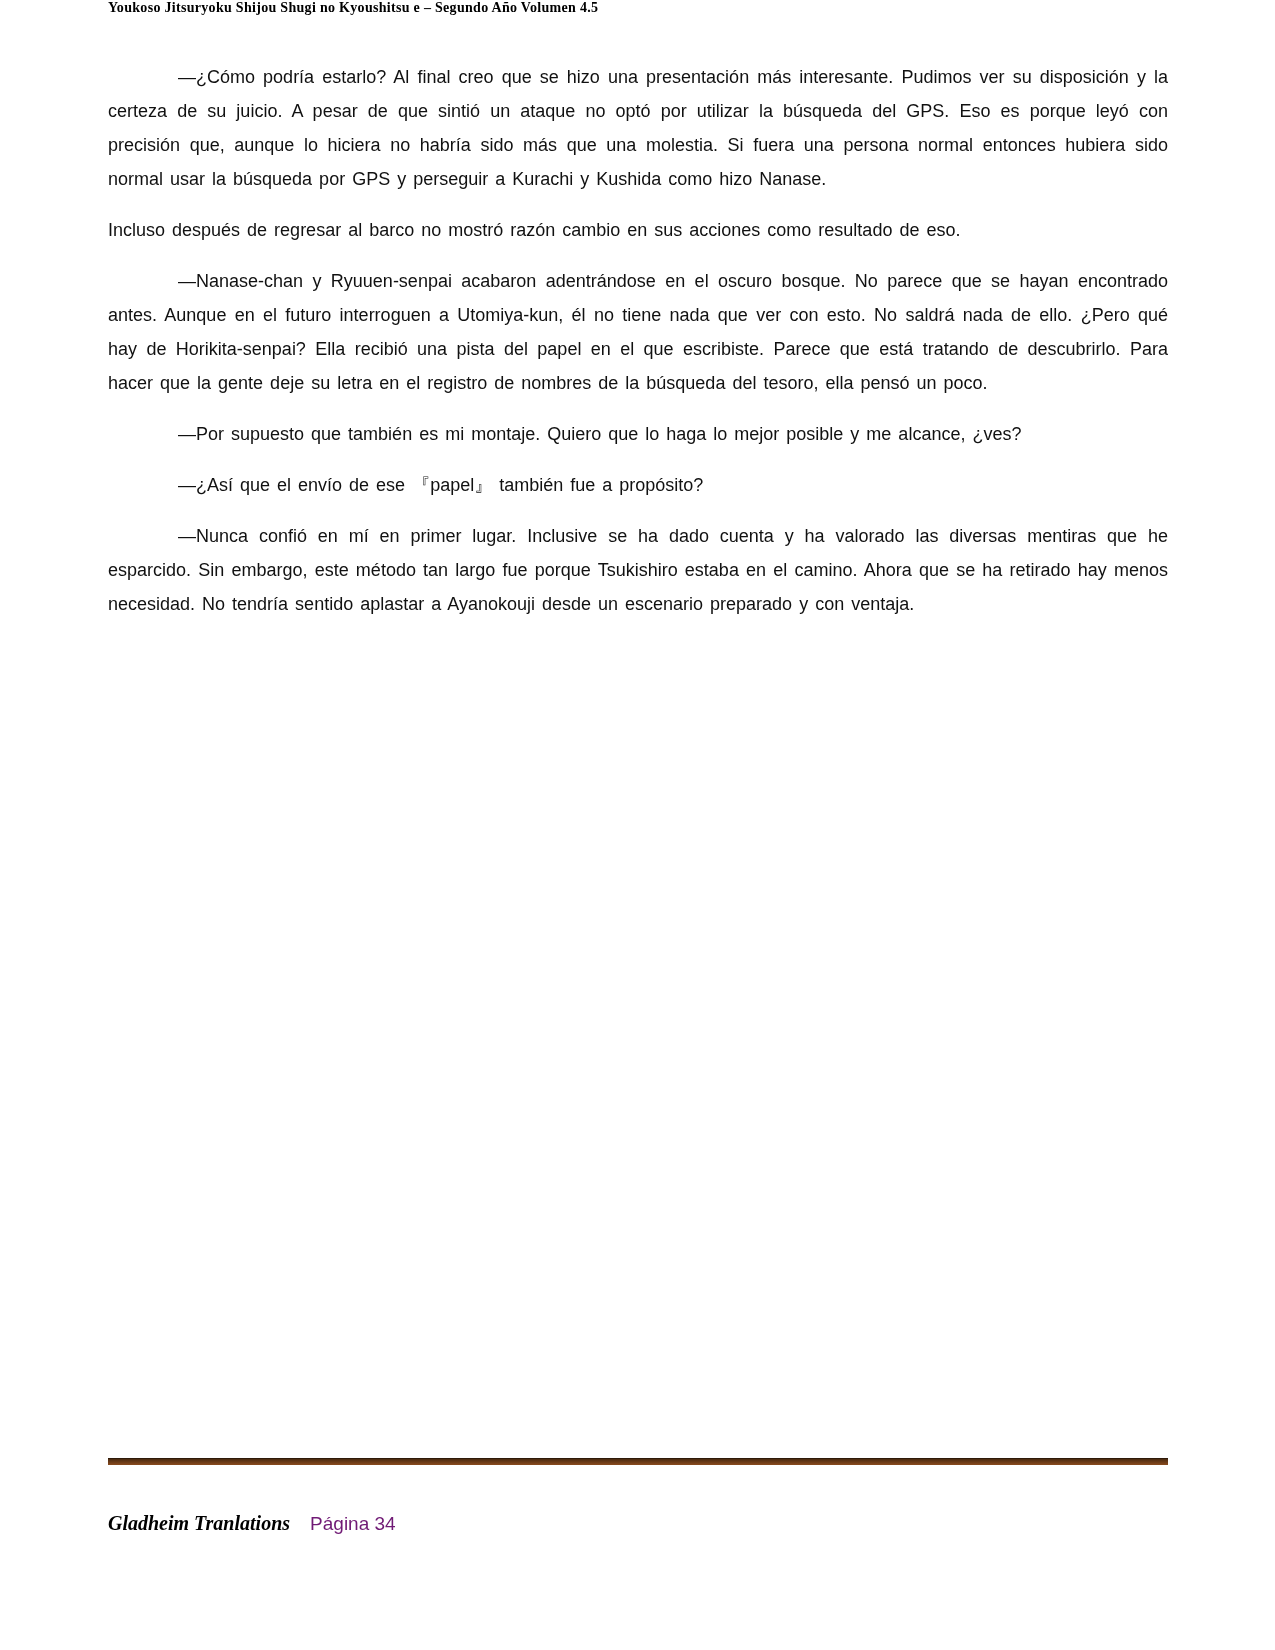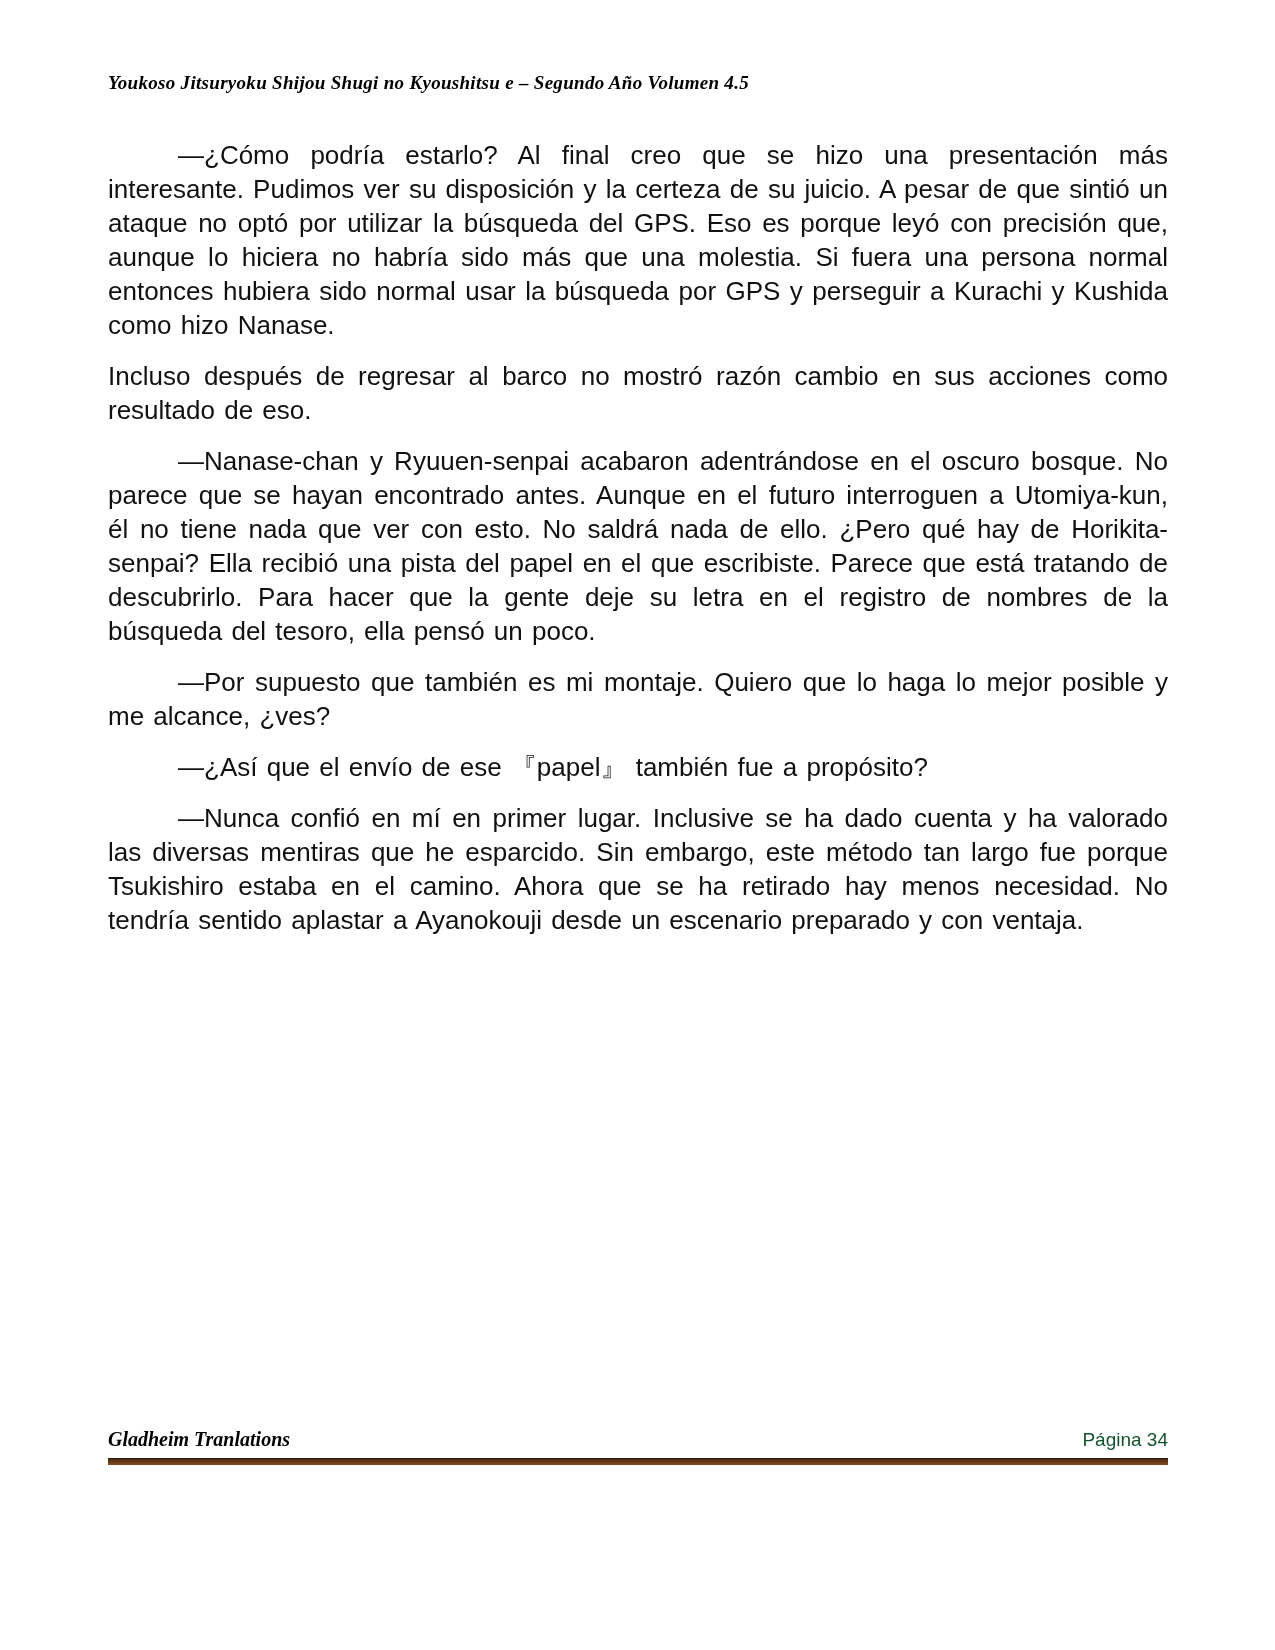--- a/index.html
+++ b/index.html
@@ -16,33 +16,31 @@
     overflow: hidden;
   }
   .page {
     position: absolute;
     left: 108px;
     top: 0;
     width: 1060px;
     height: 1650px;
   }
   .doc-header {
-    margin-top: 72px;
     font-family: "Liberation Serif", serif;
     font-weight: bold;
-    font-style: italic;
-    font-size: 19px;
+    font-size: 14px;
     letter-spacing: 0.3px;
     color: #000000;
   }
   .doc-body {
     margin-top: 44px;
   }
   .para {
-    font-size: 26px;
+    font-size: 18px;
     line-height: 34px;
     text-align: justify;
     margin: 0 0 17px 0;
     word-spacing: 2px;
   }
   .para.indent {
     text-indent: 70px;
   }
   .footer-rule {
     position: absolute;
@@ -50,35 +48,36 @@
     width: 1060px;
     top: 1458px;
     height: 6px;
     background: linear-gradient(#4a2a10, #8a4b1e);
     border-top: 1px solid #2e1a0a;
   }
   .doc-footer {
     position: absolute;
     left: 108px;
     width: 1060px;
-    top: 1428px;
+    top: 1512px;
     display: flex;
-    justify-content: space-between;
+    justify-content: flex-start;
     align-items: baseline;
+    gap: 20px;
   }
   .footer-left {
     font-family: "Liberation Serif", serif;
     font-weight: bold;
     font-style: italic;
     font-size: 20px;
     color: #000000;
   }
   .footer-right {
     font-size: 19px;
-    color: #14532d;
+    color: #701a75;
   }
 </style>
 </head>
 <body>
 
 <div class="page">
   <div class="doc-header">Youkoso Jitsuryoku Shijou Shugi no Kyoushitsu e – Segundo Año Volumen 4.5</div>
 
   <div class="doc-body">
 

